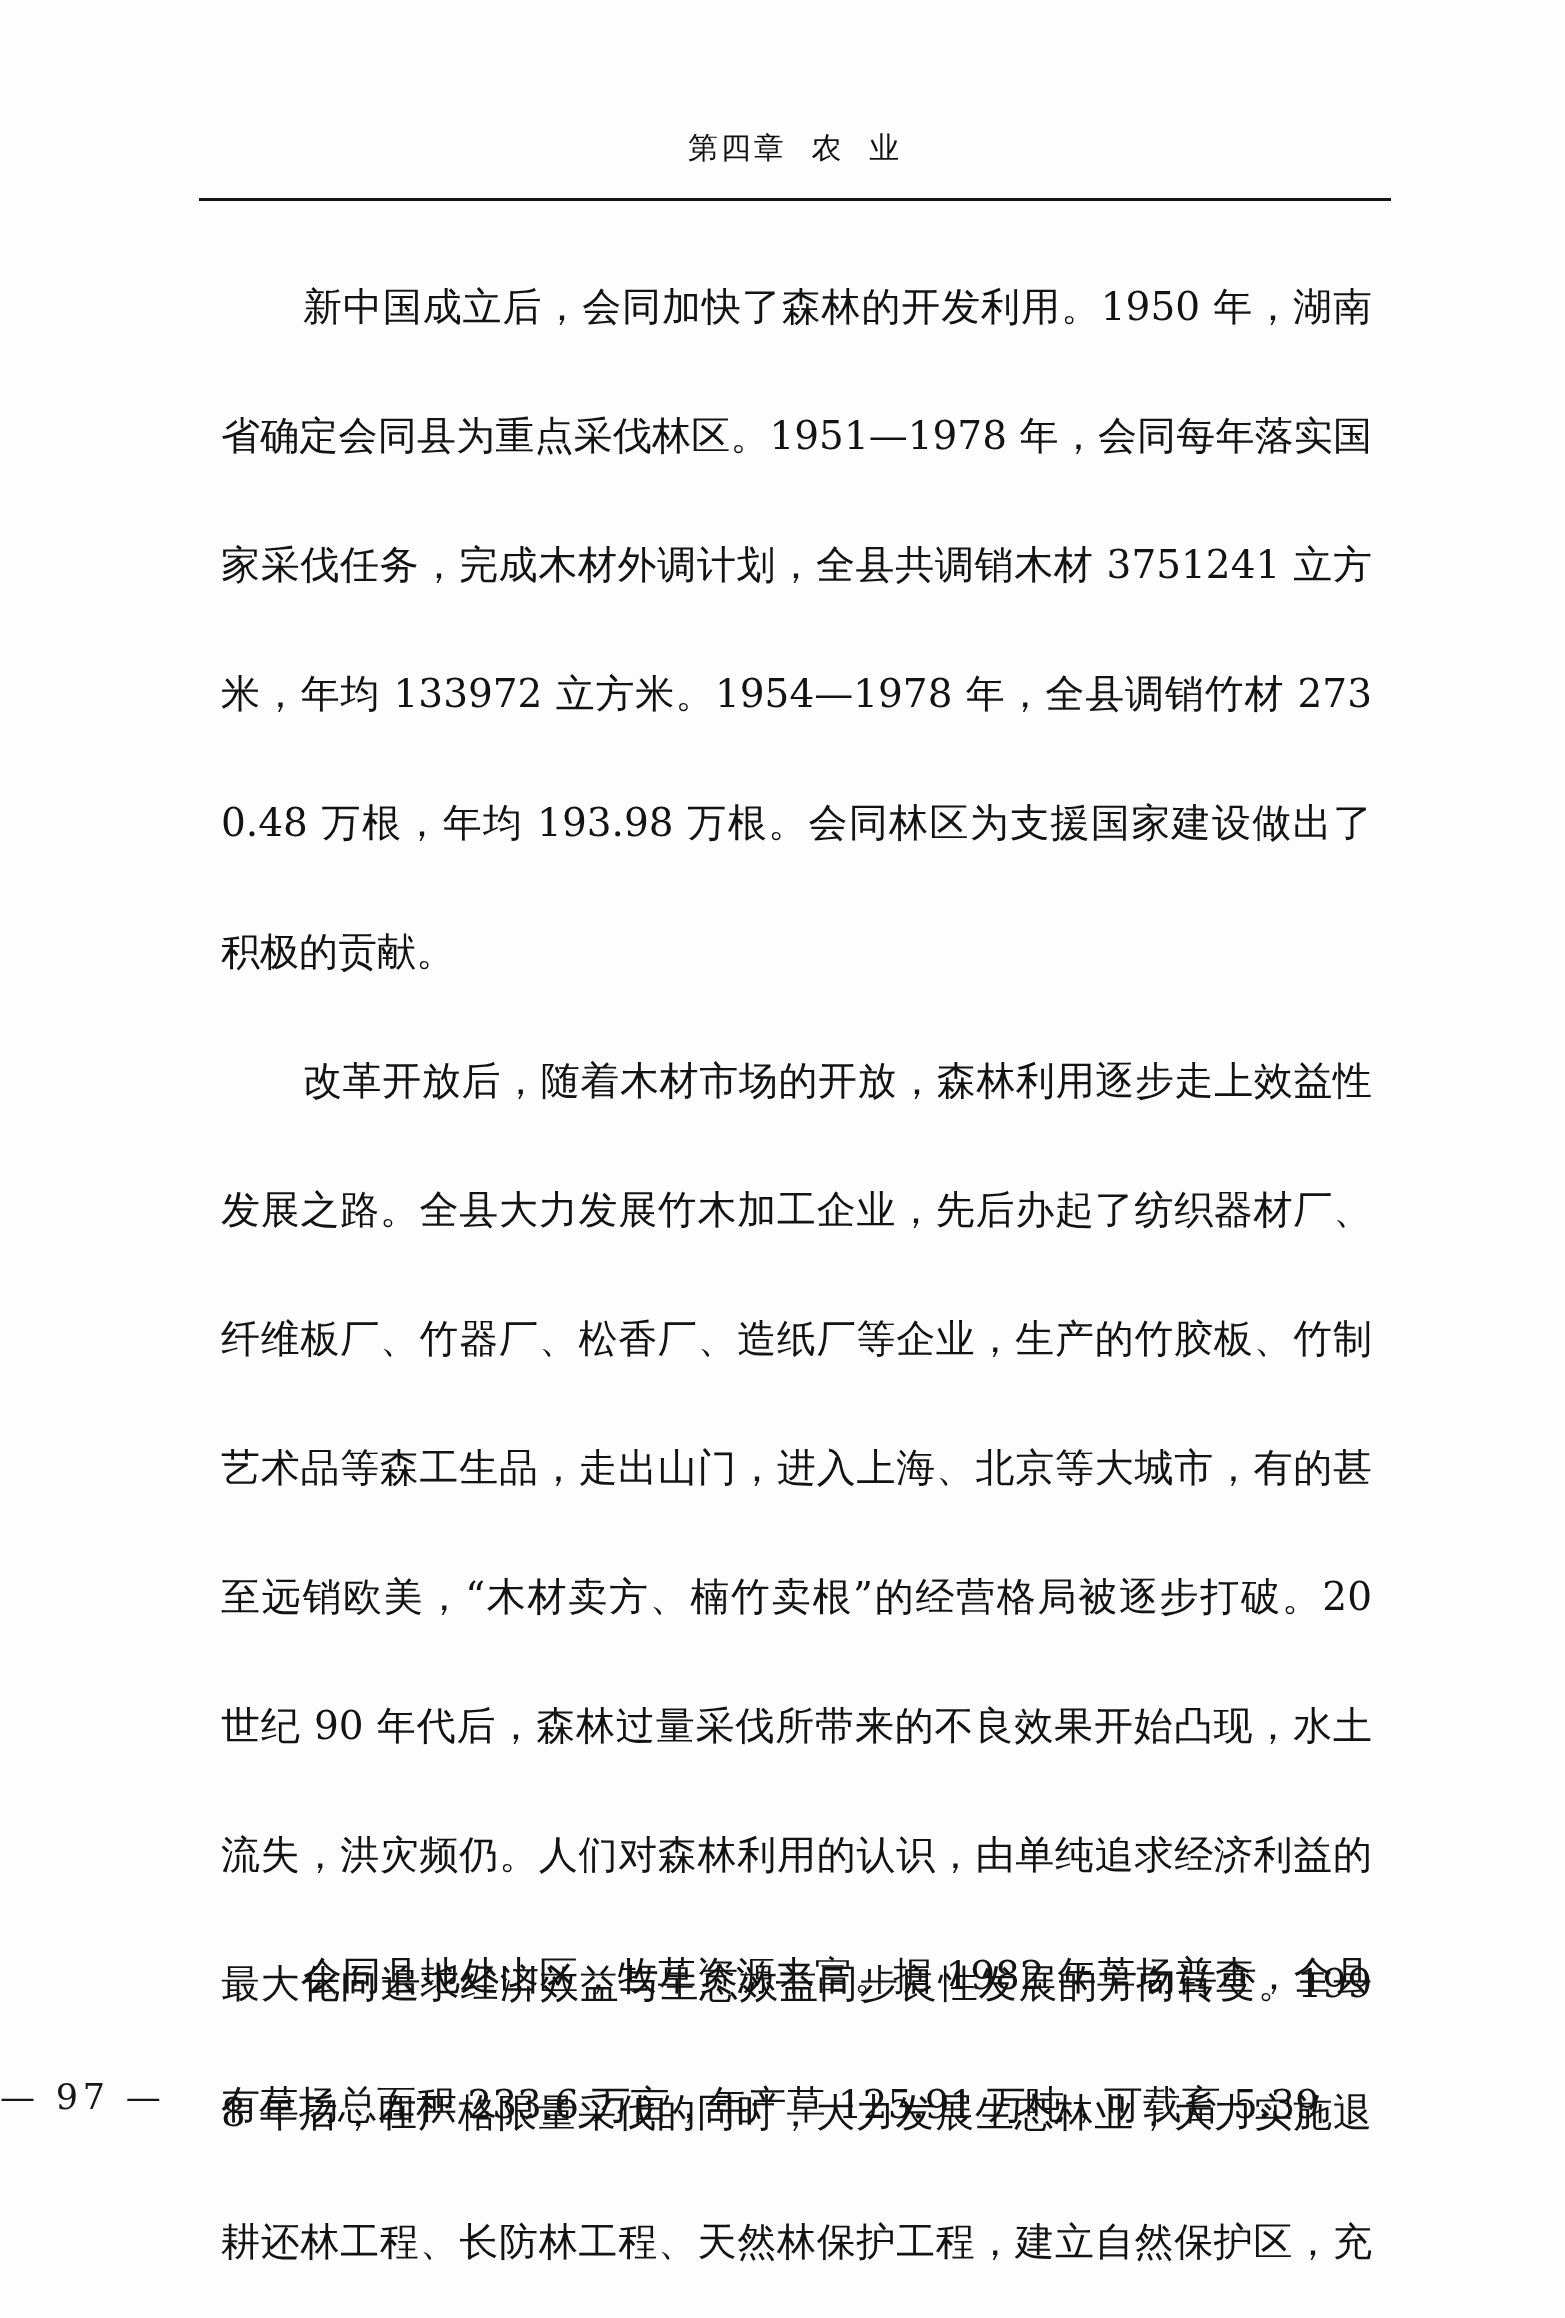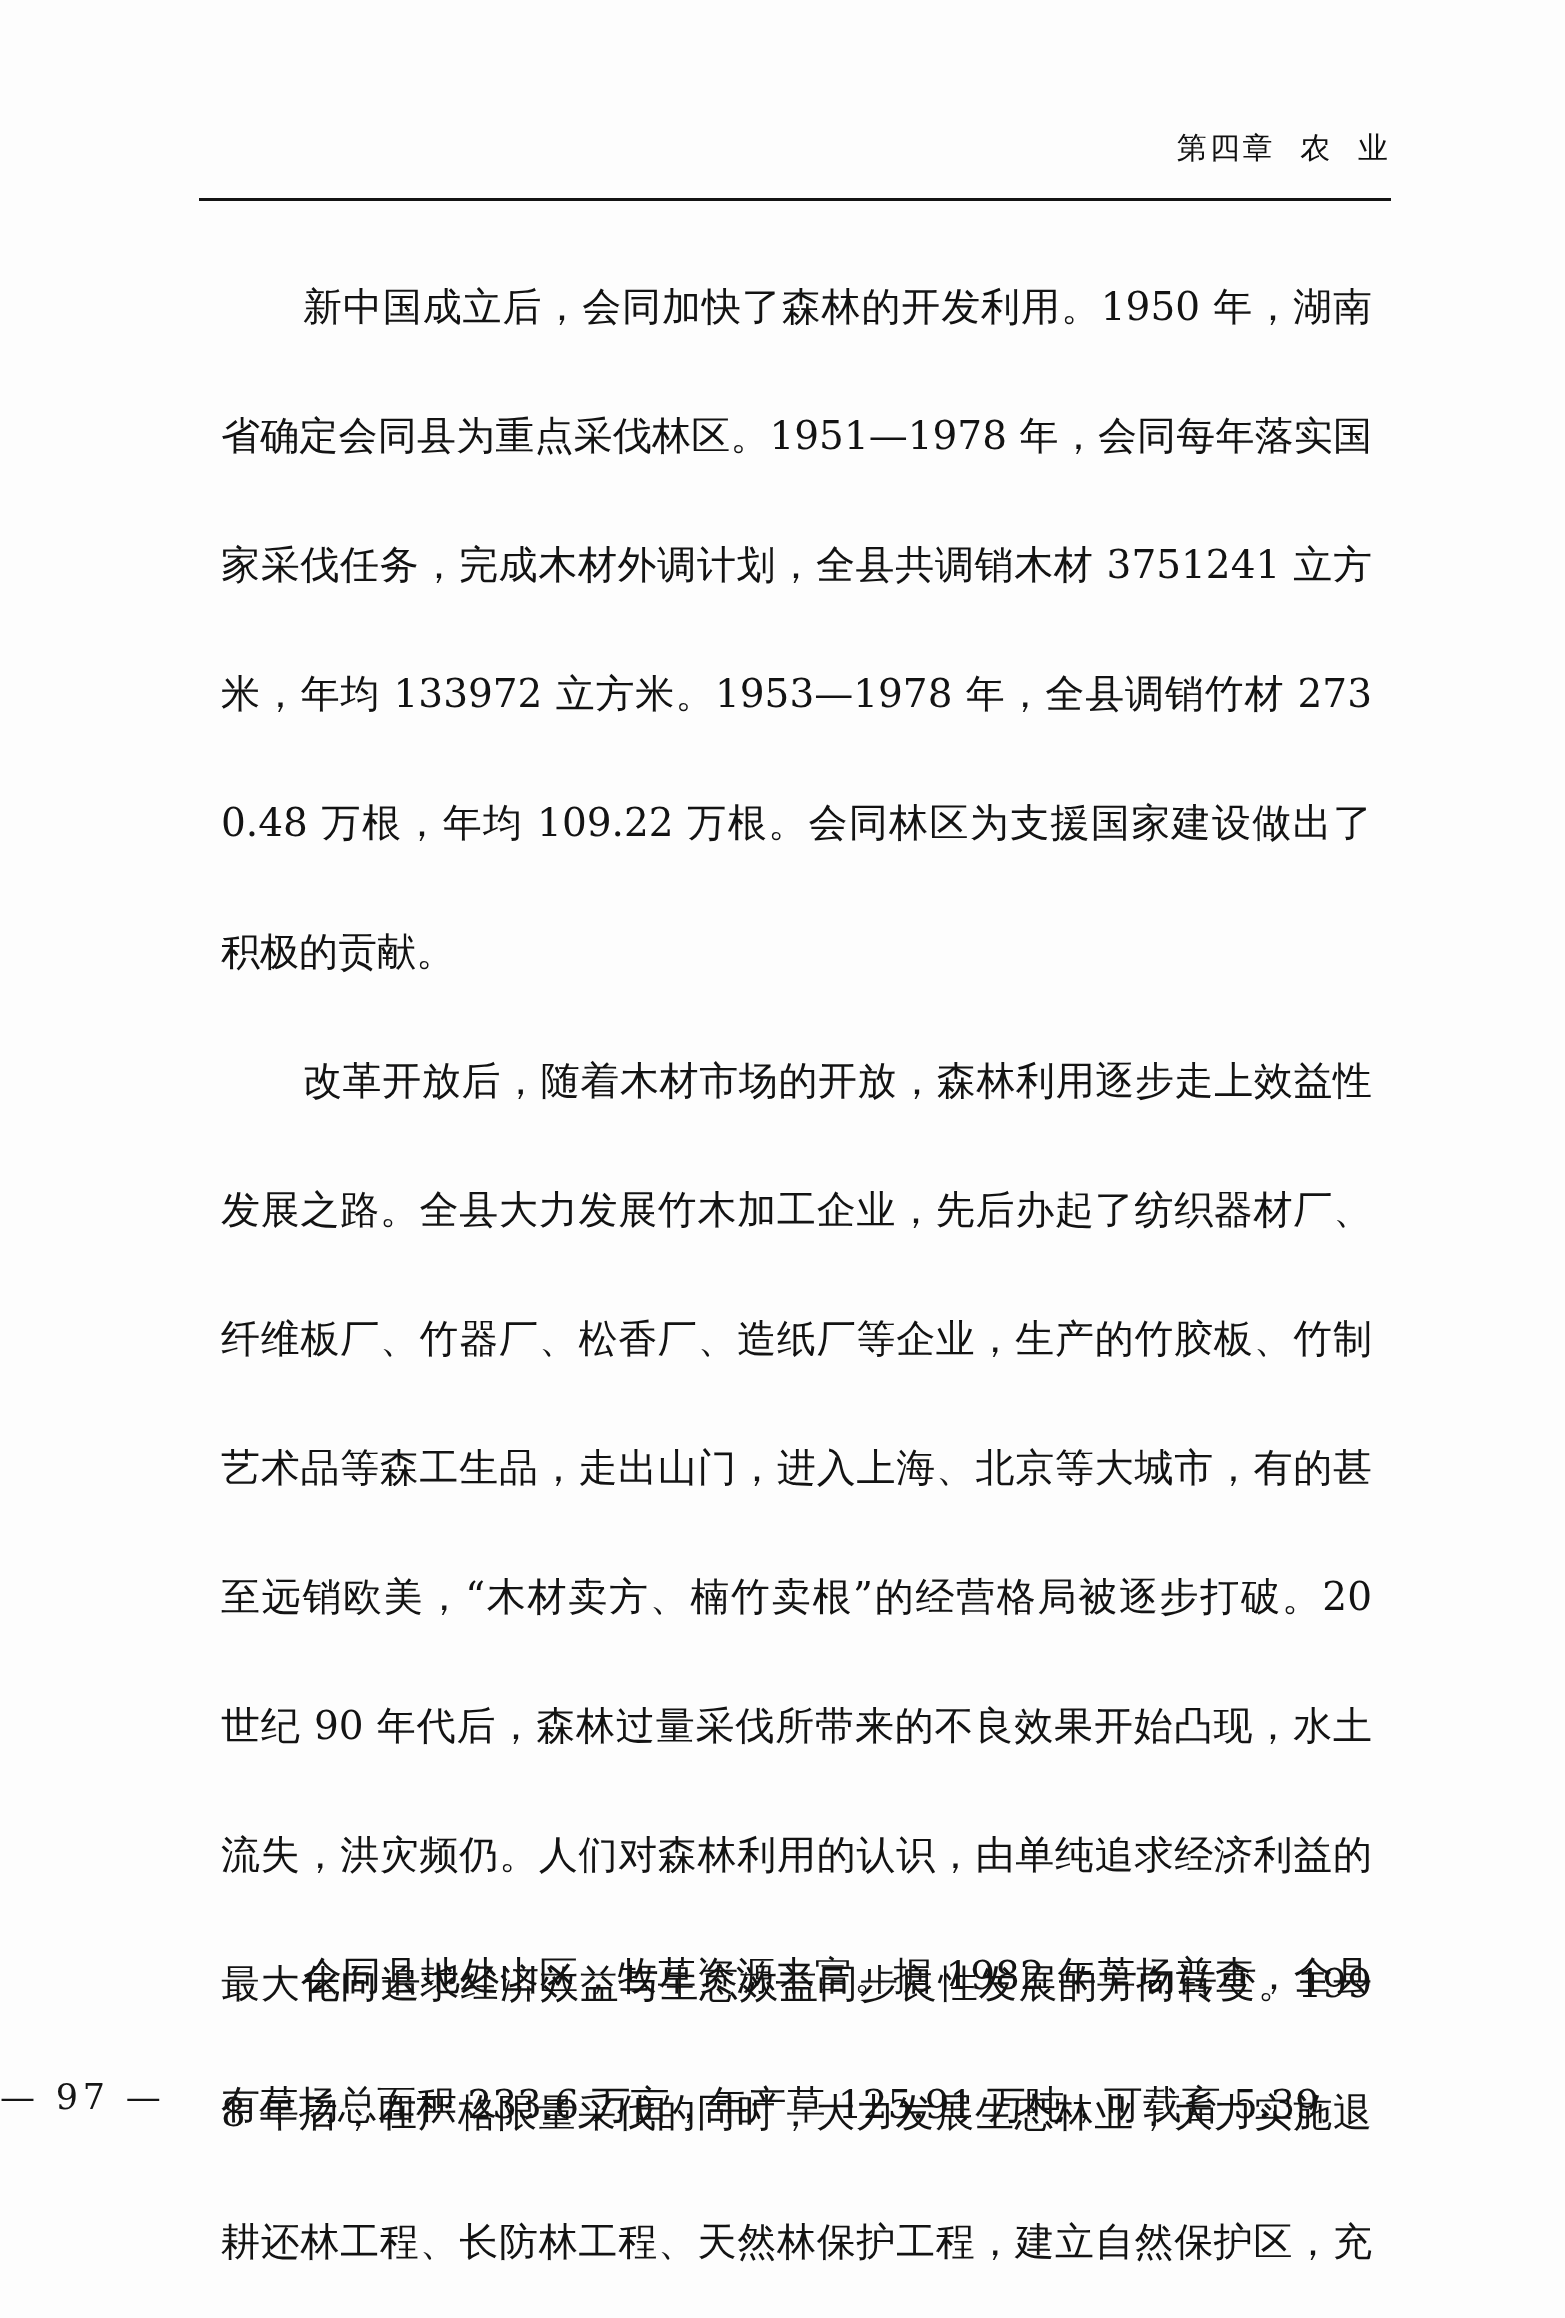--- a/index.html
+++ b/index.html
@@ -22,21 +22,21 @@
     inset: 0;
     background: #fdfdfd;
   }
 
   
   #running-head {
     position: absolute;
     left: 199px;
     top: 133px;
     width: 1192px;
-    text-align: right;
+    text-align: center;
     font-size: 30px;
     line-height: 1;
     letter-spacing: 2.9px;
     font-family: "DejaVu Serif", "Liberation Serif", serif;
     color: #111;
     white-space: pre;
   }
   #head-rule {
     position: absolute;
     left: 199px;
@@ -114,21 +114,21 @@
 </head>
 <body>
 
 <div id="page">
 
   <div id="running-head">第四章  农  业</div>
 
   <div id="head-rule"></div>
 
   <div id="column">
-    <p class="body indent">新中国成立后，会同加快了森林的开发利用。1950 年，湖南省确定会同县为重点采伐林区。1951—1978 年，会同每年落实国家采伐任务，完成木材外调计划，全县共调销木材 3751241 立方米，年均 133972 立方米。1953—1978 年，全县调销竹材 2730.48 万根，年均 109.22 万根。会同林区为支援国家建设做出了积极的贡献。</p>
+    <p class="body indent">新中国成立后，会同加快了森林的开发利用。1950 年，湖南省确定会同县为重点采伐林区。1951—1978 年，会同每年落实国家采伐任务，完成木材外调计划，全县共调销木材 3751241 立方米，年均 133972 立方米。1954—1978 年，全县调销竹材 2730.48 万根，年均 193.98 万根。会同林区为支援国家建设做出了积极的贡献。</p>
     <p class="body indent">改革开放后，随着木材市场的开放，森林利用逐步走上效益性发展之路。全县大力发展竹木加工企业，先后办起了纺织器材厂、纤维板厂、竹器厂、松香厂、造纸厂等企业，生产的竹胶板、竹制艺术品等森工生品，走出山门，进入上海、北京等大城市，有的甚至远销欧美，“木材卖方、楠竹卖根”的经营格局被逐步打破。20 世纪 90 年代后，森林过量采伐所带来的不良效果开始凸现，水土流失，洪灾频仍。人们对森林利用的认识，由单纯追求经济利益的最大化向追求经济效益与生态效益同步良性发展的方向转变。1998 年后，在严格限量采伐的同时，大力发展生态林业，大力实施退耕还林工程、长防林工程、天然林保护工程，建立自然保护区，充分发挥森林在生态建设中的作用。大力发展森林生态旅游业、林木种苗业、花卉业、林间种药和林间养殖业，增加农民收入，会同已实现青山常在、永续利用的大好局面。</p>
   </div>
 
 
   <div id="tail">
     <p class="body indent">会同县地处山区，牧草资源丰富。据 1982 年草场普查，全县有草场总面积 233.6 万亩，年产草 125.91 万吨，可载畜 5.39</p>
   </div>
 
   <div id="folio">— 97 —</div>
 

